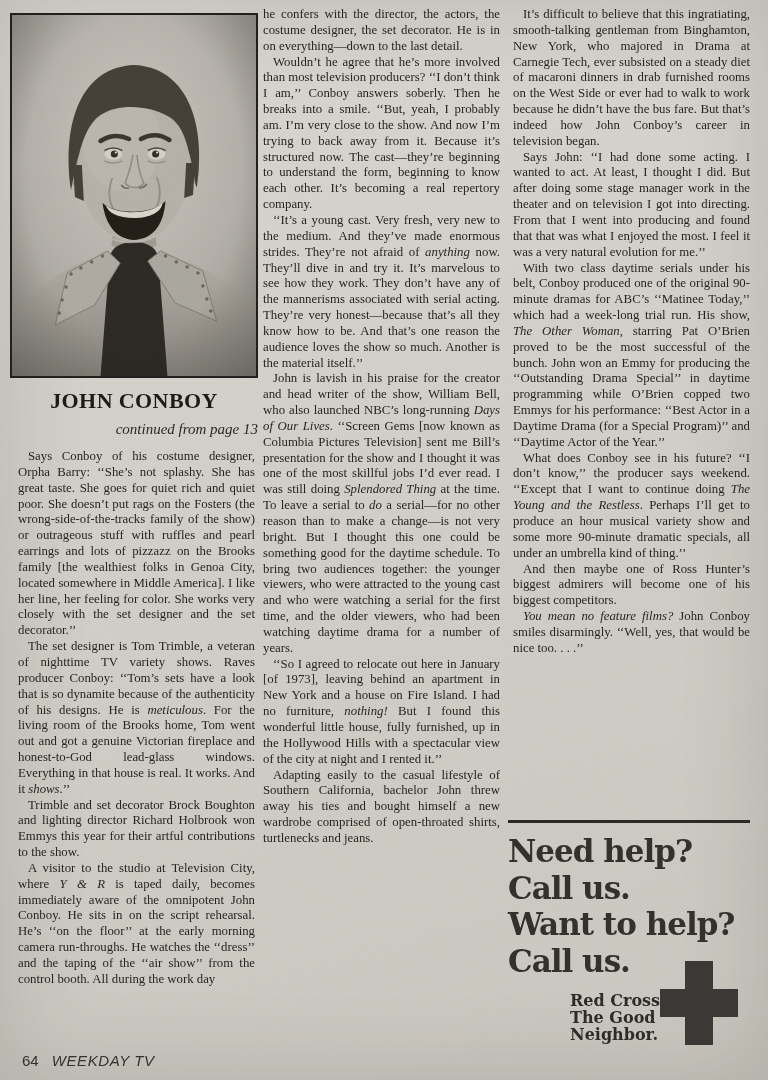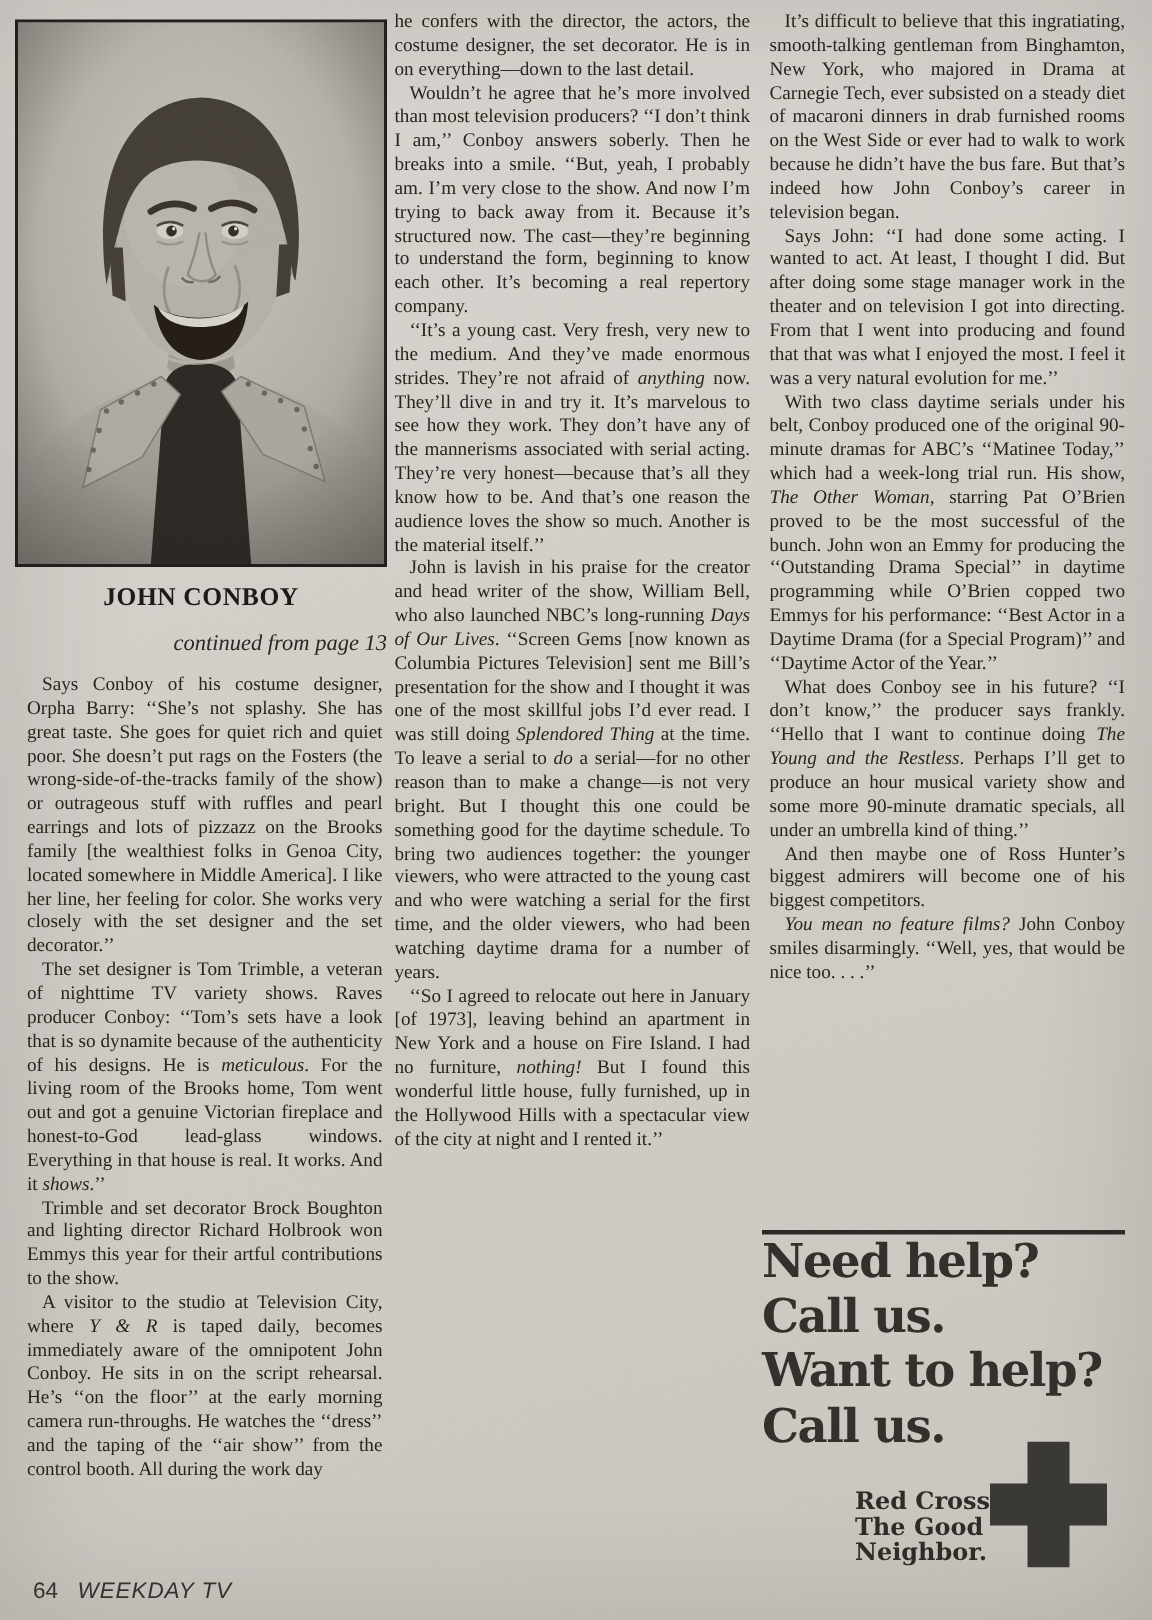--- a/index.html
+++ b/index.html
@@ -16,41 +16,41 @@
     background:linear-gradient(165deg, #dad7d2 0%, #d3d0ca 45%, #cbc8c1 100%);
     box-shadow: inset 0 0 90px rgba(45,40,34,.16);
   }
   .photo-frame {
     position:absolute; left:10px; top:13px; width:248px; height:365px;
     border:2px solid #21201e; background:#b8b4ad;
   }
   .photo-frame svg { display:block; width:100%; height:100%; }
   .photo-caption {
     position:absolute; left:10px; top:388px; width:248px;
-    text-align:center; font-weight:bold; font-size:17px;
+    text-align:center; font-weight:bold; font-size:22px;
     letter-spacing:.4px; color:#1d1b18;
   }
   .continued-note {
     position:absolute; left:10px; top:421px; width:248px;
     text-align:right; font-style:italic; font-size:15px; color:#2b2823;
   }
   .col {
     position:absolute; text-align:justify;
     font-size:12.8px; line-height:15.85px;
     overflow:hidden; color:#28251f;
     hyphens:auto;
   }
   .col p { text-indent:0; }
   .col p.indent { text-indent:10px; }
   .col1 { left:18px;  top:449px; width:237px; height:601px; }
   .col2 { left:263px; top:7px;   width:237px; height:1066px; }
   .col3 { left:513px; top:7px;   width:237px; height:808px; }
   .ad { position:absolute; left:508px; top:820px; width:242px; height:236px; }
   .ad-rule { height:3px; background:#2c2a26; }
-  .ad-headline { }
+  .ad-headline { margin-top:10px; }
   .ad-headline div {
     font-family:"DejaVu Serif", serif; font-weight:bold;
     font-size:31px; line-height:36.5px; letter-spacing:-1px; color:#34312c;
   }
   .ad-brand {
     position:absolute; left:62px; top:172px;
     font-family:"DejaVu Serif", serif; font-weight:bold;
     font-size:16px; line-height:17px; color:#2f2c28;
   }
   .ad-cross { position:absolute; right:12px; top:141px; width:78px; height:84px; }
@@ -168,26 +168,27 @@
       <p class="indent"><span>The set designer is Tom Trimble, a veteran of nighttime TV variety shows. Raves producer Conboy: ‘‘Tom’s sets have a look that is so dynamite because of the authenticity of his designs. He is </span><i>meticulous</i><span>. For the living room of the Brooks home, Tom went out and got a genuine Victorian fireplace and honest-to-God lead-glass windows. Everything in that house is real. It works. And it </span><i>shows</i><span>.’’</span></p>
       <p class="indent"><span>Trimble and set decorator Brock Boughton and lighting director Richard Holbrook won Emmys this year for their artful contributions to the show.</span></p>
       <p class="indent"><span>A visitor to the studio at Television City, where </span><i>Y &amp; R</i><span> is taped daily, becomes immediately aware of the omnipotent John Conboy. He sits in on the script rehearsal. He’s ‘‘on the floor’’ at the early morning camera run-throughs. He watches the ‘‘dress’’ and the taping of the ‘‘air show’’ from the control booth. All during the work day</span></p>
     </div>
   <div class="col col2">
       <p class=""><span>he confers with the director, the actors, the costume designer, the set decorator. He is in on everything—down to the last detail.</span></p>
       <p class="indent"><span>Wouldn’t he agree that he’s more involved than most television producers? ‘‘I don’t think I am,’’ Conboy answers soberly. Then he breaks into a smile. ‘‘But, yeah, I probably am. I’m very close to the show. And now I’m trying to back away from it. Because it’s structured now. The cast—they’re beginning to understand the form, beginning to know each other. It’s becoming a real repertory company.</span></p>
       <p class="indent"><span>‘‘It’s a young cast. Very fresh, very new to the medium. And they’ve made enormous strides. They’re not afraid of </span><i>anything</i><span> now. They’ll dive in and try it. It’s marvelous to see how they work. They don’t have any of the mannerisms associated with serial acting. They’re very honest—because that’s all they know how to be. And that’s one reason the audience loves the show so much. Another is the material itself.’’</span></p>
       <p class="indent"><span>John is lavish in his praise for the creator and head writer of the show, William Bell, who also launched NBC’s long-running </span><i>Days of Our Lives</i><span>. ‘‘Screen Gems [now known as Columbia Pictures Television] sent me Bill’s presentation for the show and I thought it was one of the most skillful jobs I’d ever read. I was still doing </span><i>Splendored Thing</i><span> at the time. To leave a serial to </span><i>do</i><span> a serial—for no other reason than to make a change—is not very bright. But I thought this one could be something good for the daytime schedule. To bring two audiences together: the younger viewers, who were attracted to the young cast and who were watching a serial for the first time, and the older viewers, who had been watching daytime drama for a number of years.</span></p>
       <p class="indent"><span>‘‘So I agreed to relocate out here in January [of 1973], leaving behind an apartment in New York and a house on Fire Island. I had no furniture, </span><i>nothing!</i><span> But I found this wonderful little house, fully furnished, up in the Hollywood Hills with a spectacular view of the city at night and I rented it.’’</span></p>
+      <p class="indent"><span>Adapting easily to the casual lifestyle of Southern California, bachelor John threw away his ties and bought himself a new wardrobe comprised of open-throated shirts, turtlenecks and jeans.</span></p>
     </div>
   <div class="col col3">
       <p class="indent"><span>It’s difficult to believe that this ingratiating, smooth-talking gentleman from Binghamton, New York, who majored in Drama at Carnegie Tech, ever subsisted on a steady diet of macaroni dinners in drab furnished rooms on the West Side or ever had to walk to work because he didn’t have the bus fare. But that’s indeed how John Conboy’s career in television began.</span></p>
       <p class="indent"><span>Says John: ‘‘I had done some acting. I wanted to act. At least, I thought I did. But after doing some stage manager work in the theater and on television I got into directing. From that I went into producing and found that that was what I enjoyed the most. I feel it was a very natural evolution for me.’’</span></p>
       <p class="indent"><span>With two class daytime serials under his belt, Conboy produced one of the original 90-minute dramas for ABC’s ‘‘Matinee Today,’’ which had a week-long trial run. His show, </span><i>The Other Woman</i><span>, starring Pat O’Brien proved to be the most successful of the bunch. John won an Emmy for producing the ‘‘Outstanding Drama Special’’ in daytime programming while O’Brien copped two Emmys for his performance: ‘‘Best Actor in a Daytime Drama (for a Special Program)’’ and ‘‘Daytime Actor of the Year.’’</span></p>
-      <p class="indent"><span>What does Conboy see in his future? ‘‘I don’t know,’’ the producer says frankly. ‘‘Hello that I want to continue doing </span><i>The Young and the Restless</i><span>. Perhaps I’ll get to produce an hour musical variety show and some more 90-minute dramatic specials, all under an umbrella kind of thing.’’</span></p>
+      <p class="indent"><span>What does Conboy see in his future? ‘‘I don’t know,’’ the producer says weekend. ‘‘Except that I want to continue doing </span><i>The Young and the Restless</i><span>. Perhaps I’ll get to produce an hour musical variety show and some more 90-minute dramatic specials, all under an umbrella kind of thing.’’</span></p>
       <p class="indent"><span>And then maybe one of Ross Hunter’s biggest admirers will become one of his biggest competitors.</span></p>
       <p class="indent"><i>You mean no feature films?</i><span> John Conboy smiles disarmingly. ‘‘Well, yes, that would be nice too. . . .’’</span></p>
     </div>
 
   <div class="ad">
     <div class="ad-rule"></div>
     <div class="ad-headline">
       <div>Need help?</div>
       <div>Call us.</div>
       <div>Want to help?</div>

